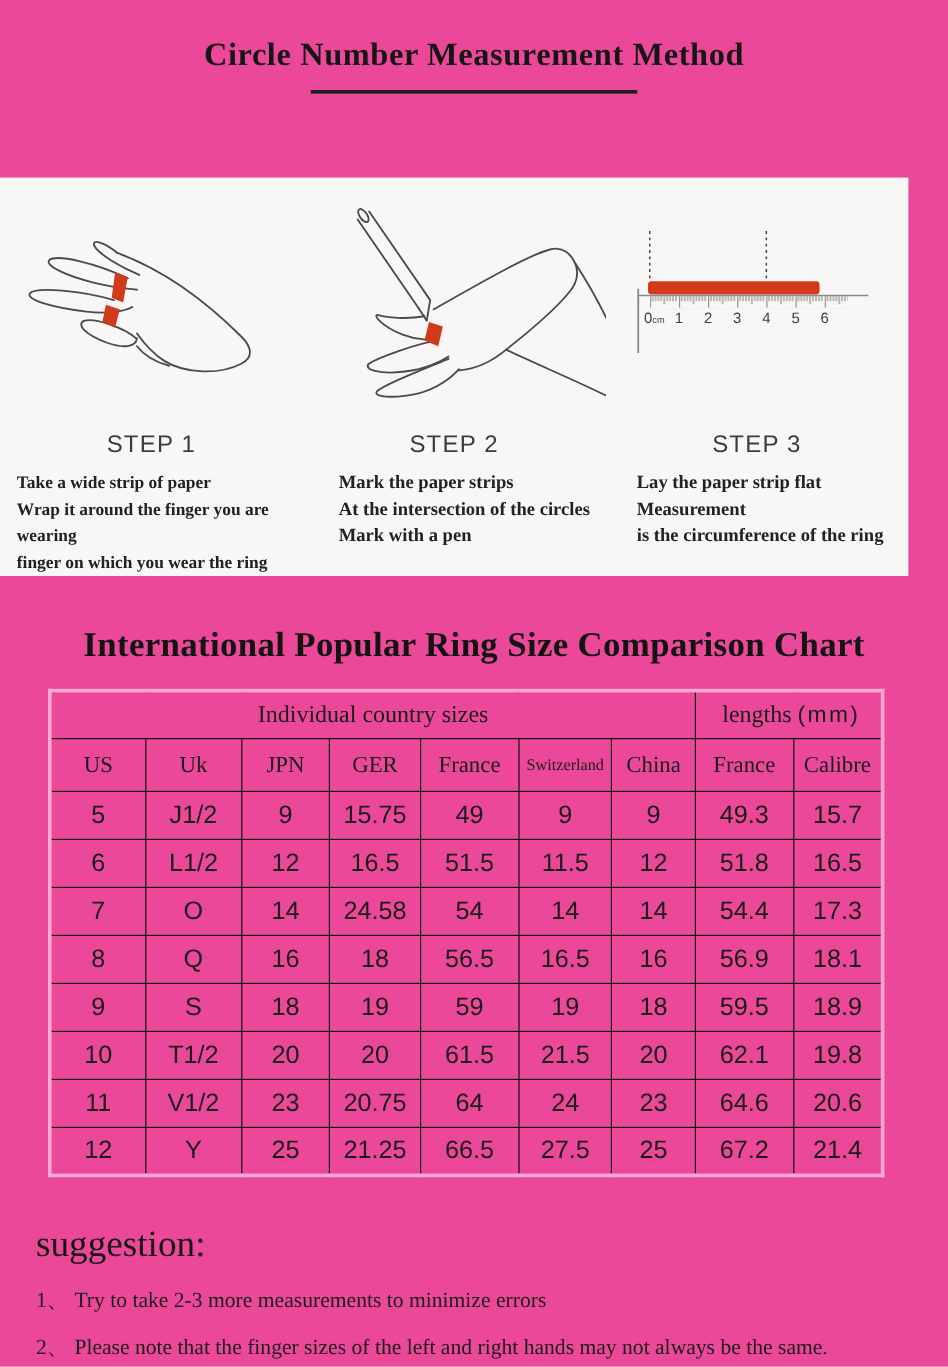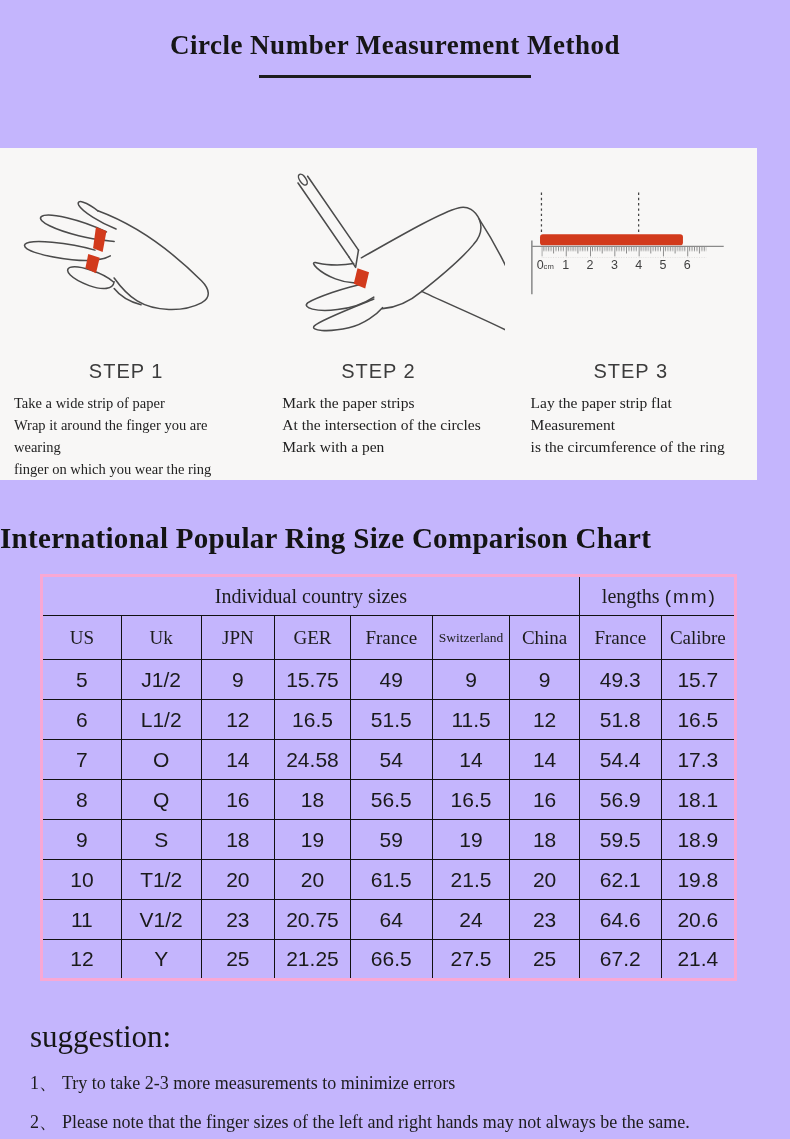--- a/index.html
+++ b/index.html
@@ -1,19 +1,19 @@
 <!DOCTYPE html>
 <html><head>
 <meta charset="utf-8">
 <style>
   * { margin:0; padding:0; box-sizing:border-box; }
   html,body { background:#ffffff; }
   .page {
     position:relative; width:790px; height:1139px; margin:0 auto;
-    background:#c4b5fd; overflow:hidden;
+    background:#ec4899; overflow:hidden;
     font-family:"Liberation Serif","DejaVu Serif",serif; color:#1c1c1c;
   }
 
   
   .hdr { padding-top:30px; text-align:center; }
   .hdr h1 {
     font-size:27px; font-weight:600; letter-spacing:0.5px; color:#161616;
   }
   .title-underline {
     width:272px; height:3px; background:#1d1d1d; margin:14px auto 0 auto;
@@ -24,34 +24,34 @@
     margin-top:70px; width:757px; min-height:303px; background:#f8f7f6;
     display:flex; padding-top:4px;
   }
   .step { width:33.33%; position:relative; }
   .ill { width:100%; height:202px; }
   .ill svg { width:100%; height:100%; display:block; }
   .step-label {
     text-align:center; font-family:"Liberation Sans","DejaVu Sans",sans-serif;
     font-size:20px; color:#3c3c3c; letter-spacing:1px; margin-top:6px;
   }
-  .step-lines { margin-top:9px; font-size:15px; line-height:22px; color:#222; }
+  .step-lines { margin-top:9px; font-size:15px; line-height:22px; color:#222;font-weight:bold; }
   .step:nth-child(1) .step-lines { padding-left:14px; padding-right:4px; font-size:14.5px; }
   .step:nth-child(2) .step-lines { padding-left:30px; font-size:15.5px; }
   .step:nth-child(3) .step-lines { padding-left:26px; font-size:15.5px; }
 
   .lineart { fill:none; stroke:#4b4b4b; stroke-width:1.6; stroke-linecap:round; stroke-linejoin:round; }
   .redmark { fill:#d23a1c; stroke:none; }
   .tickline { stroke:#8a8a8a; stroke-width:1; }
   .ruler-num { font-family:"Liberation Sans","DejaVu Sans",sans-serif; font-size:13px; fill:#3f3f3f; }
 
   
   .chart-sec { margin-top:42px; }
   .chart-sec h2 {
-    font-size:29px; font-weight:600; color:#141414; letter-spacing:0.3px;
+    text-align:center; font-size:29px; font-weight:600; color:#141414; letter-spacing:0.3px;
   }
   table.sizes {
     margin:19px 0 0 40px; width:697px; border-collapse:collapse;
     table-layout:fixed;
   }
   table.sizes th, table.sizes td {
     border:1.5px solid #111; text-align:center; vertical-align:middle;
     overflow:hidden; white-space:nowrap;
   }
   table.sizes { border:3px solid #f9a8d4; }

